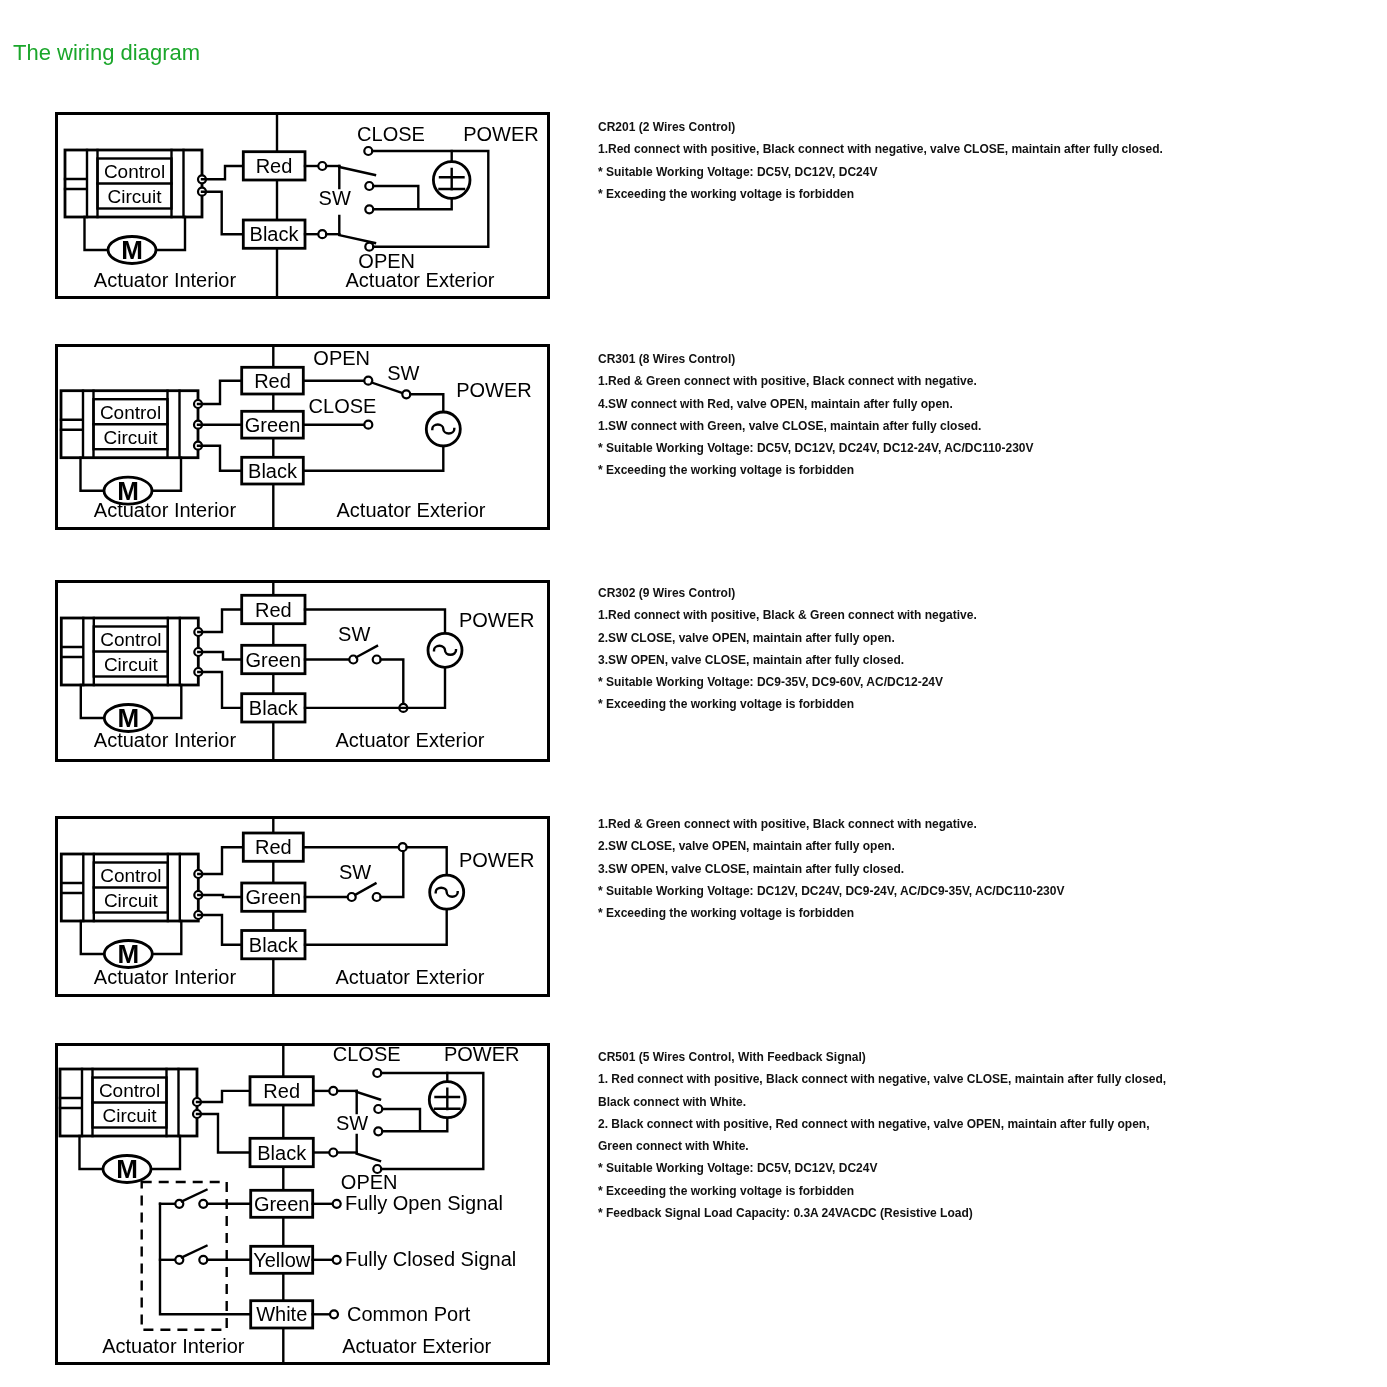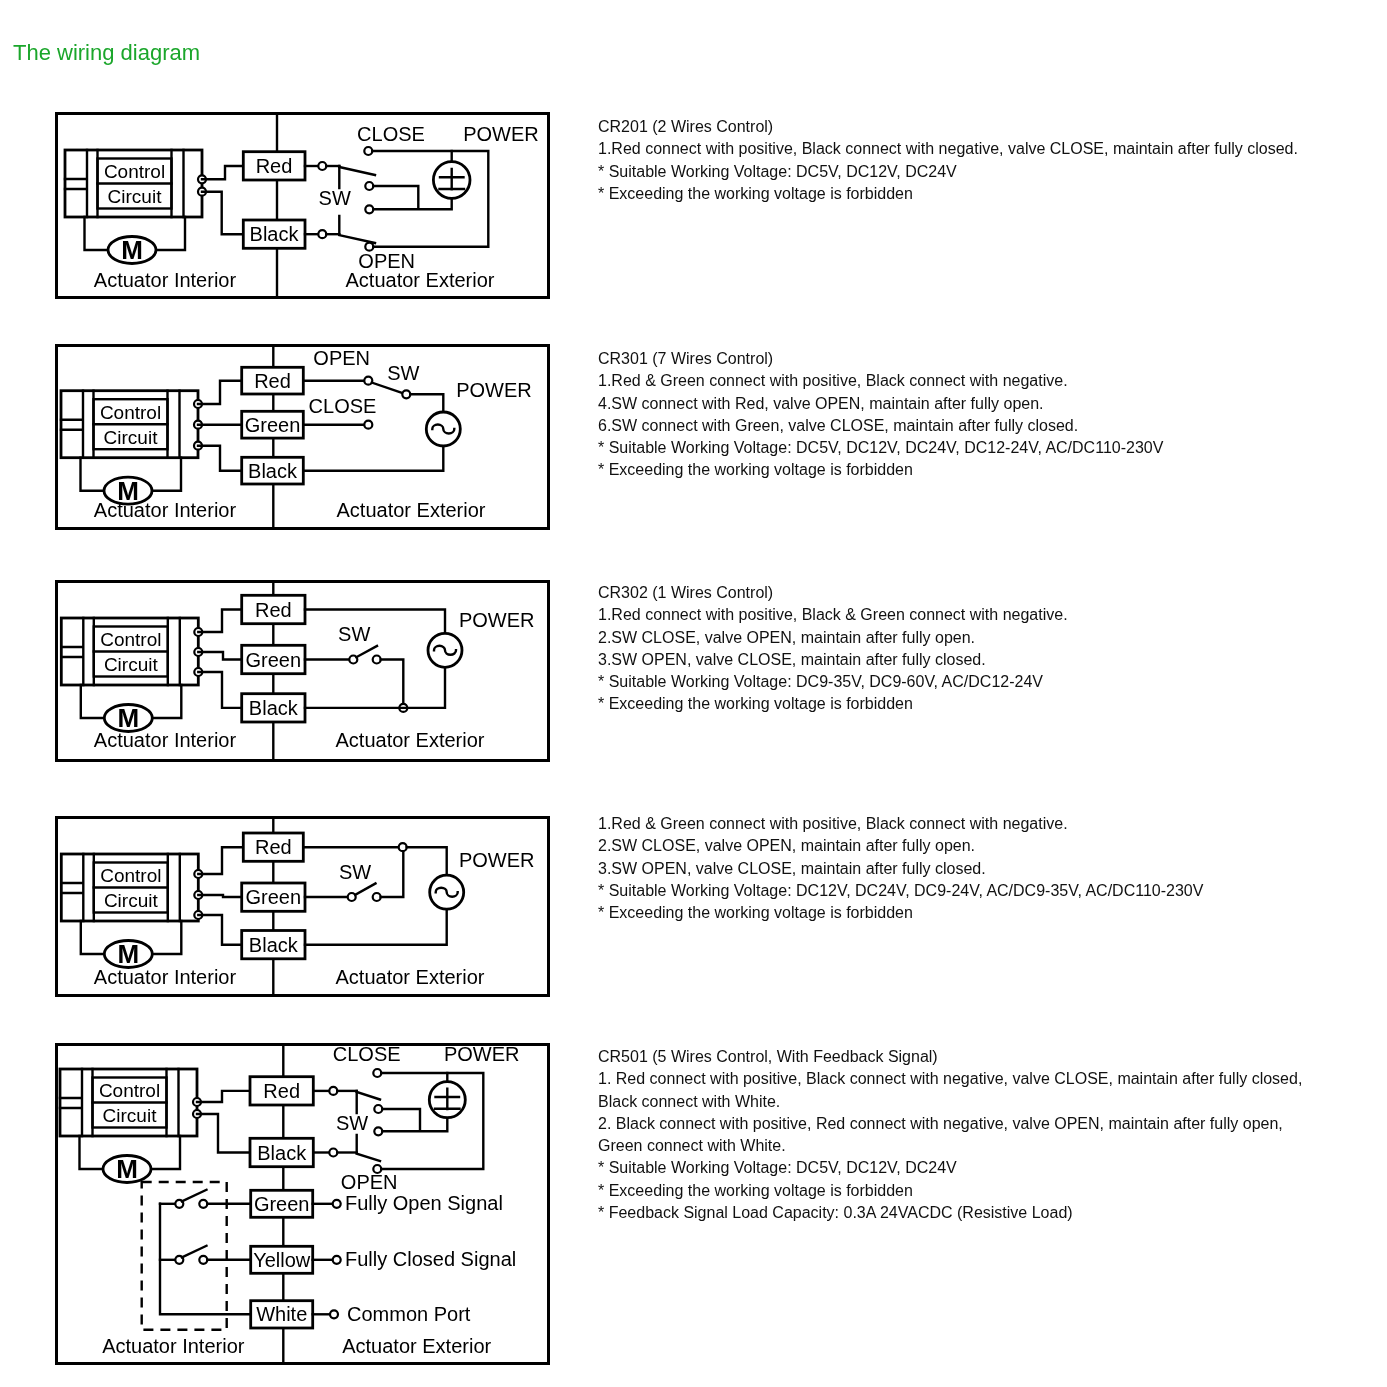--- a/index.html
+++ b/index.html
@@ -1,21 +1,21 @@
 <!DOCTYPE html>
 <html><head>
 <meta charset="utf-8">
 <style>
   html,body{margin:0;padding:0;background:#fff;}
   .canvas{position:relative;width:1387px;height:1387px;background:#ffffff;
           font-family:"Liberation Sans",sans-serif;overflow:hidden;}
   .page-title{position:absolute;left:13px;top:40px;font-size:22px;color:#1BA62B;}
   .diagram{position:absolute;left:55px;}
   .notes{position:absolute;left:598px;color:#111;}
-  .notes .ln{font-size:16px;line-height:22.3px;white-space:nowrap;}
+  .notes .ln{font-size:12px;line-height:22.3px;white-space:nowrap;font-weight:bold;}
   
   svg .w{stroke:#000;stroke-width:2.4;fill:none;stroke-linecap:square;}
   svg .outer{fill:none;stroke:#000;stroke-width:3;}
   svg .bx{fill:#fff;stroke:#000;stroke-width:2.8;}
   svg .term{fill:#fff;stroke:#000;stroke-width:2.2;}
   svg .dash{stroke:#000;stroke-width:2.4;fill:none;stroke-dasharray:10 7;}
   svg text{font-family:"Liberation Sans",sans-serif;fill:#000;}
   svg .lbl{font-size:20px;}
   svg .blk{font-size:19px;}
   svg .mtr{font-size:26px;font-weight:bold;}
@@ -134,24 +134,24 @@
       <path class="w" d="M377.3 85 a5.5 4.5 0 0 1 11 0 a5.5 4.5 0 0 0 11 0"></path>
     </g>
     <text class="lbl mid" x="286.7" y="21">OPEN</text>
     <text class="lbl mid" x="287.5" y="69">CLOSE</text>
     <text class="lbl mid" x="439" y="53">POWER</text>
     <text class="lbl mid" x="110" y="173">Actuator Interior</text>
     <text class="lbl mid" x="356" y="173">Actuator Exterior</text>
   </svg>
 
   <div class="notes" style="top:348px">
-    <div class="ln">CR301 (7 Wires Control)</div>
+    <div class="ln">CR301 (8 Wires Control)</div>
     <div class="ln">1.Red &amp; Green connect with positive, Black connect with negative.</div>
     <div class="ln">4.SW connect with Red, valve OPEN, maintain after fully open.</div>
-    <div class="ln">6.SW connect with Green, valve CLOSE, maintain after fully closed.</div>
+    <div class="ln">1.SW connect with Green, valve CLOSE, maintain after fully closed.</div>
     <div class="ln">* Suitable Working Voltage: DC5V, DC12V, DC24V, DC12-24V, AC/DC110-230V</div>
     <div class="ln">* Exceeding the working voltage is forbidden</div>
   </div>
 
   <svg class="diagram" style="top:580px" width="495" height="182" viewBox="0 0 495 182">
     <rect class="outer" x="1.5" y="1.5" width="492" height="179"></rect>
     <path class="w" d="M218.3 1.5 V180.5"></path>
     <use href="#ctrl-block" transform="translate(6.3,38)"></use>
     <g>
       <circle class="term" cx="143.3" cy="52" r="4"></circle>
@@ -185,21 +185,21 @@
     <g>
       <circle class="bx" cx="390" cy="70.3" r="17"></circle>
       <path class="w" d="M379 70.3 a5.5 4.5 0 0 1 11 0 a5.5 4.5 0 0 0 11 0"></path>
     </g>
     <text class="lbl mid" x="441.7" y="47">POWER</text>
     <text class="lbl mid" x="110" y="167">Actuator Interior</text>
     <text class="lbl mid" x="355" y="167">Actuator Exterior</text>
   </svg>
 
   <div class="notes" style="top:582px">
-    <div class="ln">CR302 (1 Wires Control)</div>
+    <div class="ln">CR302 (9 Wires Control)</div>
     <div class="ln">1.Red connect with positive, Black &amp; Green connect with negative.</div>
     <div class="ln">2.SW CLOSE, valve OPEN, maintain after fully open.</div>
     <div class="ln">3.SW OPEN, valve CLOSE, maintain after fully closed.</div>
     <div class="ln">* Suitable Working Voltage: DC9-35V, DC9-60V, AC/DC12-24V</div>
     <div class="ln">* Exceeding the working voltage is forbidden</div>
   </div>
 
   <svg class="diagram" style="top:816px" width="495" height="181" viewBox="0 0 495 181">
     <rect class="outer" x="1.5" y="1.5" width="492" height="178"></rect>
     <path class="w" d="M218.3 1.5 V179.5"></path>

